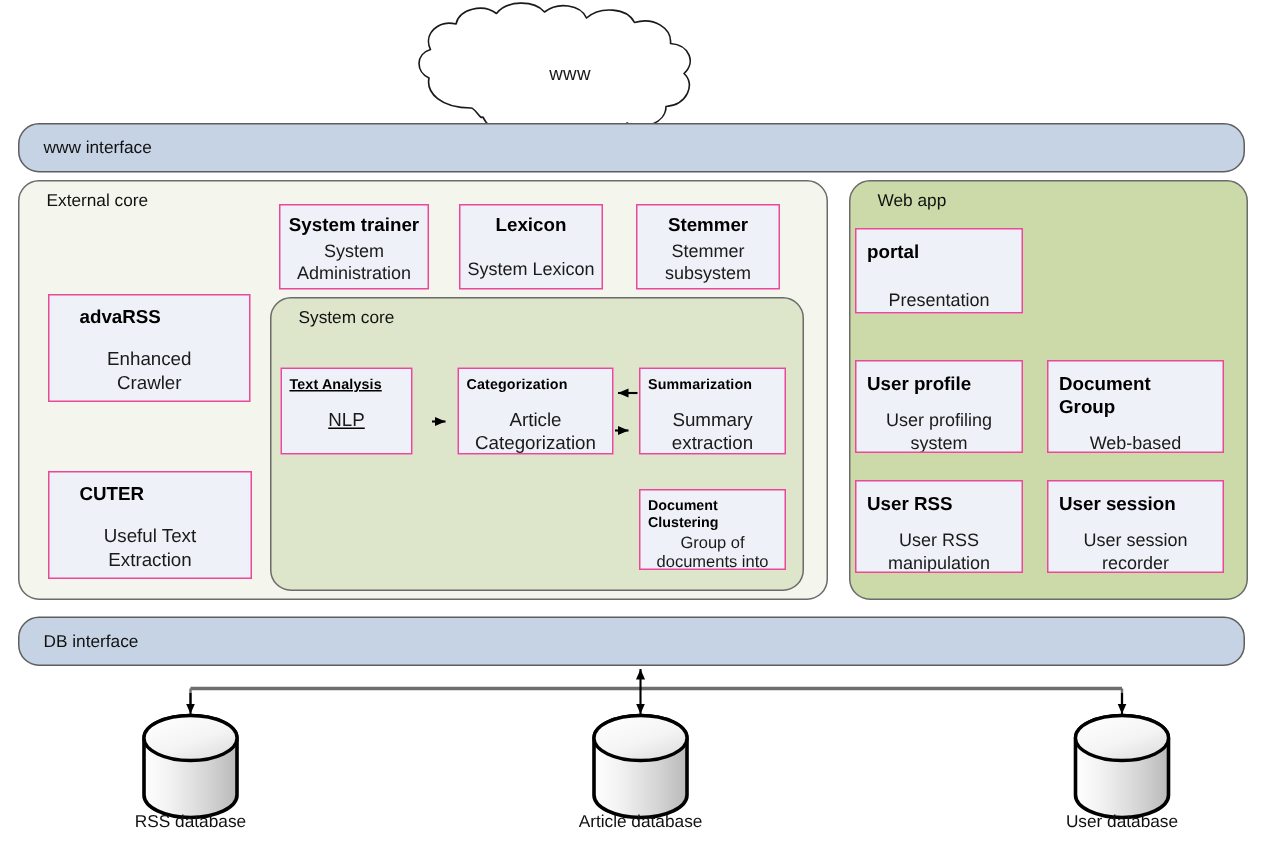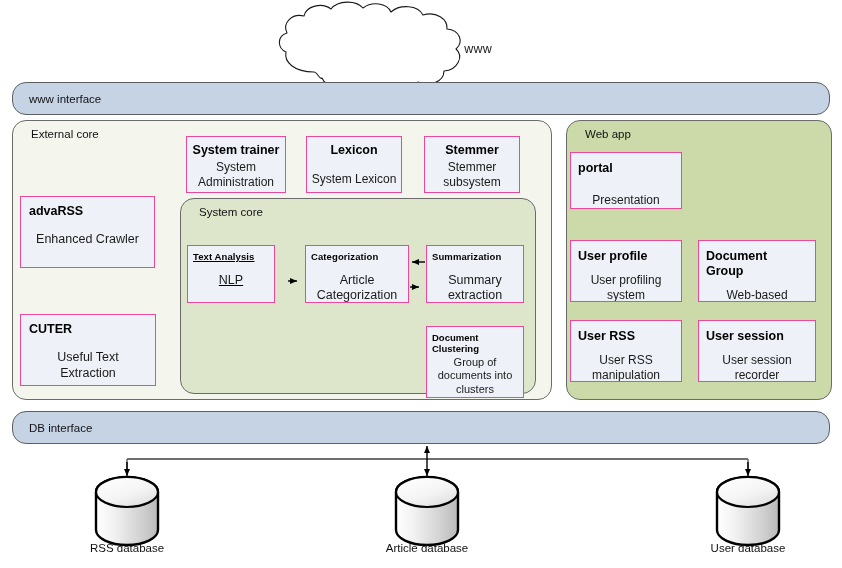--- a/index.html
+++ b/index.html
@@ -86,21 +86,21 @@
   .box .b-body {
     color: #1a1a1a;
   }
 
   
   .box.big { padding: 6px 4px 4px; align-items: center; }
   .box.big .b-title { font-size: 12.5px; text-align: center; line-height: 1.18; }
   .box.big .b-body  { font-size: 12px; text-align: center; line-height: 1.24; margin-top: 2px; }
 
   
-  .box.lefttitle { padding: 7px 8px 6px; align-items: stretch; }
+  .box.lefttitle { padding: 7px 20px 6px; align-items: stretch; margin-left: 12px; }
   .box.lefttitle .b-title { font-size: 12.5px; text-align: left; line-height: 1.2; }
   .box.lefttitle .b-body  { font-size: 12.5px; text-align: center; line-height: 1.25; margin-top: 13px; }
 
   
   .box.core { padding: 6px 5px 5px; align-items: stretch; }
   .box.core .b-title { font-size: 9.5px; text-align: left; line-height: 1.15; letter-spacing: .1px; }
   .box.core .b-body  { font-size: 12.5px; text-align: center; line-height: 1.24; margin-top: 10px; }
 
   
   .box.clust { padding: 5px 5px 4px; align-items: stretch; }
@@ -142,21 +142,21 @@
                C132,2 150,3 155,13
                C168,9 180,17 179,27
                C192,28 196,40 188,47
                C196,54 190,68 176,69
                C176,80 160,86 150,80
                C144,90 126,91 118,84
                C110,92 92,91 86,82
                C76,89 58,86 54,76
                C52,78 49,70 46,70 Z" fill="#ffffff" stroke="#1a1a1a" stroke-width="1.1" stroke-linejoin="round"></path>
     </svg>
-    <div class="cloud-label" style="top:40px;text-align:right;">www</div>
+    <div class="cloud-label" style="top:40px;">www</div>
   </div>
 
   <div class="abs bar" style="left:12px; top:82px; width:818px; height:33px;">
     <span class="bar-label">www interface</span>
   </div>
 
   <div class="abs panel ivory" style="left:12px; top:120px; width:540px; height:280px;">
     <span class="panel-title">External core</span>
   </div>
 
@@ -197,21 +197,21 @@
   <div class="box core" style="left:305px; top:245px; width:104px; height:58px;">
     <span class="b-title">Categorization</span>
     <span class="b-body">Article<br>Categorization</span>
   </div>
 
   <div class="box core" style="left:426px; top:245px; width:98px; height:58px;">
     <span class="b-title">Summarization</span>
     <span class="b-body">Summary<br>extraction</span>
   </div>
 
-  <div class="box clust" style="left:426px; top:326px; width:98px; height:72px;">
+  <div class="box clust" style="left:426px; top:326px; width:98px; height:54px;">
     <span class="b-title">Document<br>Clustering</span>
     <span class="b-body">Group of<br>documents into<br>clusters</span>
   </div>
 
   <div class="abs panel green" style="left:566px; top:120px; width:266px; height:280px;">
     <span class="panel-title">Web app</span>
   </div>
 
   <div class="box web portal" style="left:570px; top:152px; width:112px; height:57px;">
     <span class="b-title">portal</span>

